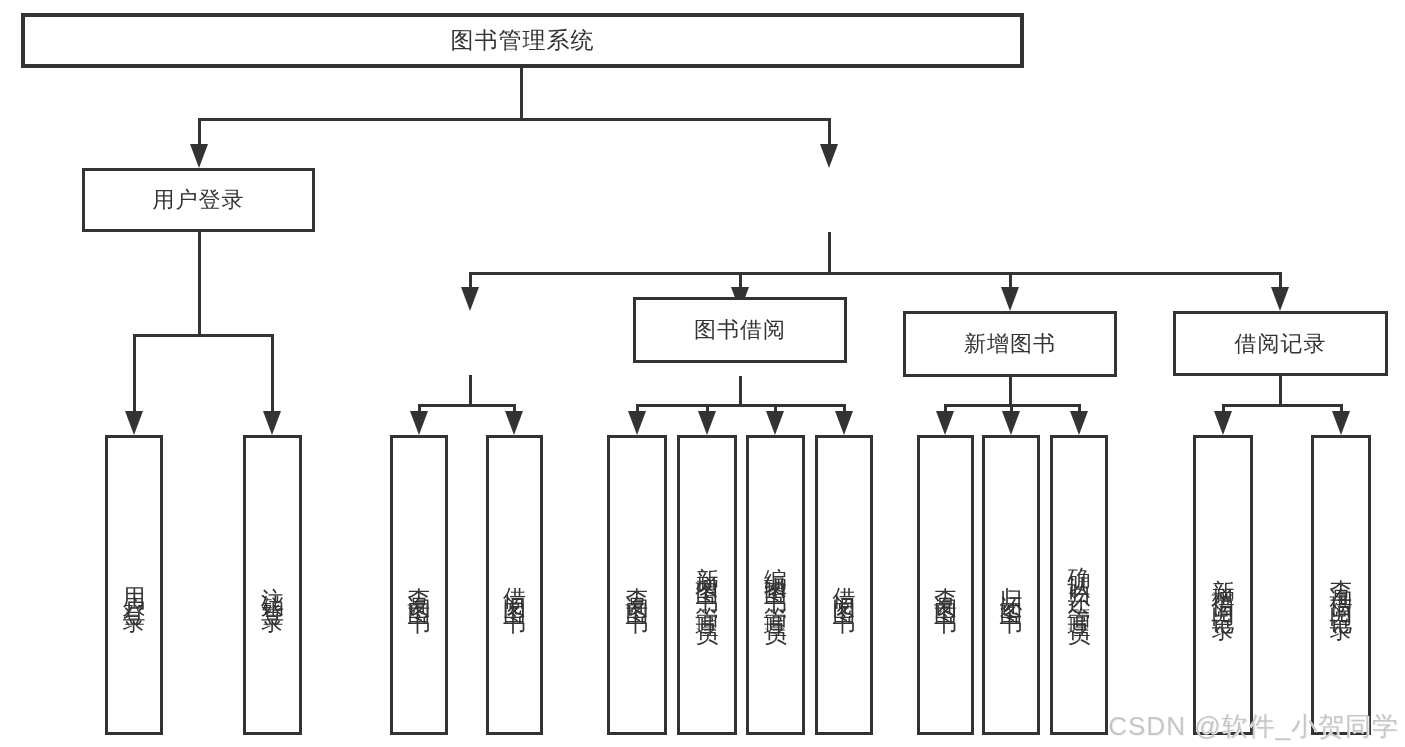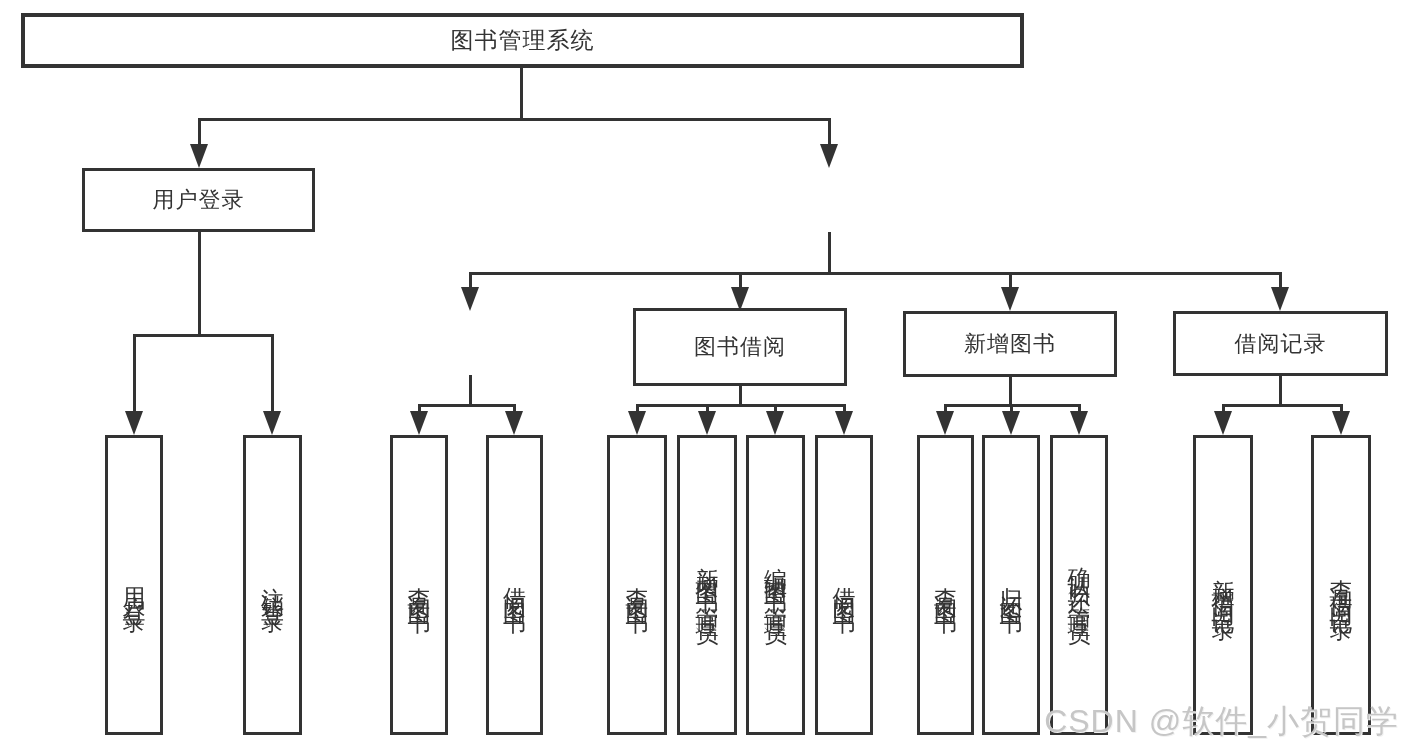--- a/index.html
+++ b/index.html
@@ -38,38 +38,38 @@
     position:absolute;
     width:0;height:0;
     border-left:9px solid transparent;
     border-right:9px solid transparent;
     border-top:24px solid #333;
     z-index:1;
   }
   #watermark{
     position:absolute;
     right:6px;bottom:3px;
-    font-size:32px;
+    font-size:26px;
     color:#c6c6c6;
     text-shadow:1px 1px 0 #f2f2f2;
     z-index:3;
     letter-spacing:1px;
     white-space:nowrap;
   }
 </style>
 </head>
 <body>
 
 <div id="stage">
 
   <div class="box root" style="left:21px;top:13px;width:1003px;height:55px;">图书管理系统</div>
 
   <div class="box" style="left:82px;top:168px;width:233px;height:64px;">用户登录</div>
 
-  <div class="box" style="left:633px;top:308px;width:214px;height:78px;">图书借阅</div>
+  <div class="box" style="left:633px;top:297px;width:214px;height:66px;">图书借阅</div>
   <div class="box" style="left:903px;top:311px;width:214px;height:66px;">新增图书</div>
   <div class="box" style="left:1173px;top:311px;width:215px;height:65px;">借阅记录</div>
 
   <div class="box leaf" style="left:105px;top:435px;width:58px;height:300px;">用户登录</div>
   <div class="box leaf" style="left:243px;top:435px;width:59px;height:300px;">注销登录</div>
 
   <div class="box leaf" style="left:390px;top:435px;width:58px;height:300px;">查询图书</div>
   <div class="box leaf" style="left:486px;top:435px;width:57px;height:300px;">借阅图书</div>
 
   <div class="box leaf" style="left:607px;top:435px;width:60px;height:300px;">查询图书</div>

